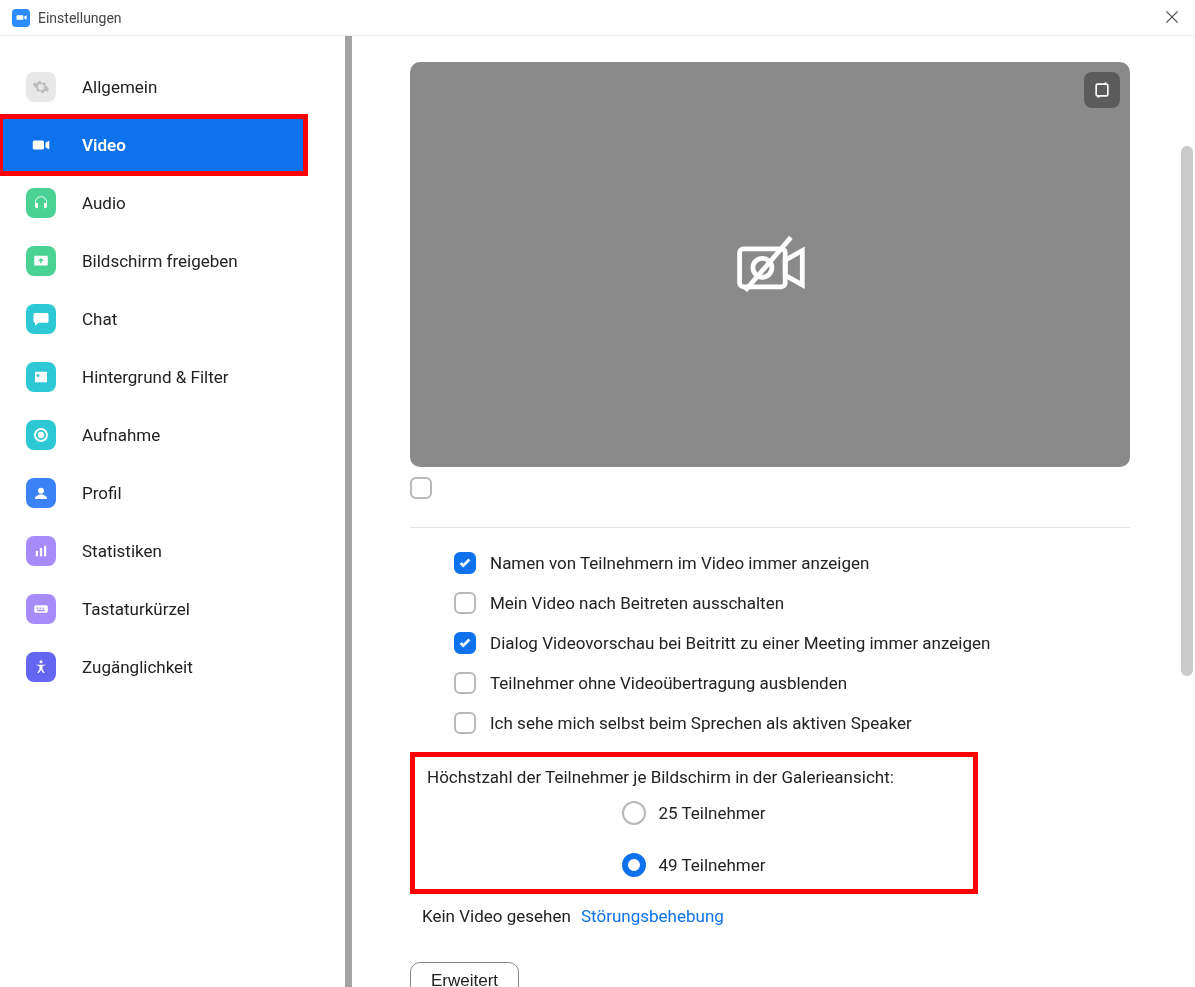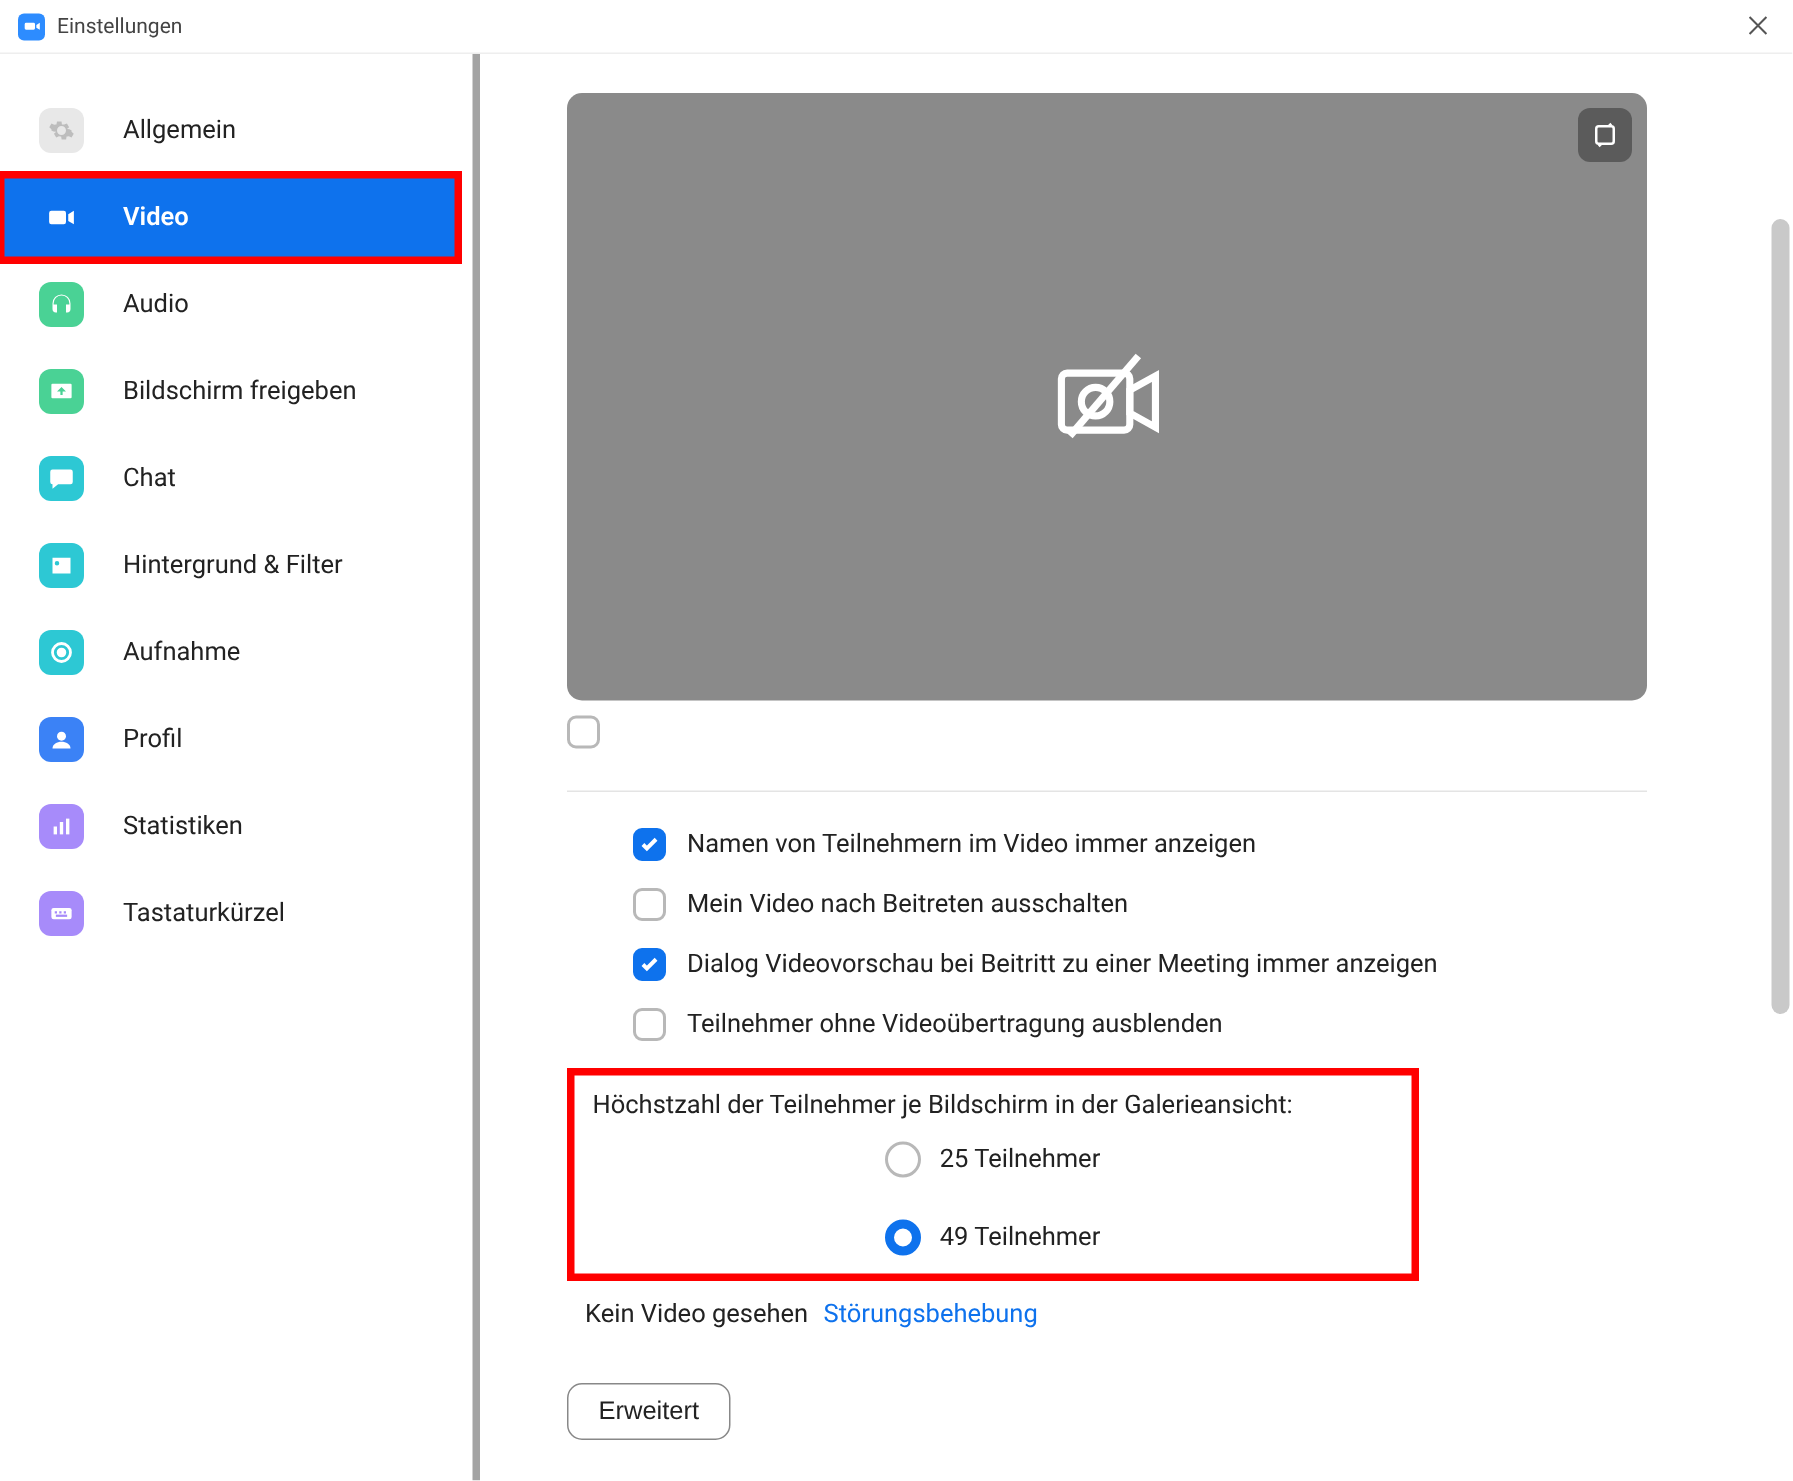--- a/index.html
+++ b/index.html
@@ -33,22 +33,22 @@
     width: 18px; height: 18px;
     display: flex; align-items: center; justify-content: center;
     cursor: pointer;
   }
   .titlebar .close svg { stroke: #555; stroke-width: 1.2; }
   .layout {
     display: flex;
     height: calc(987px - 36px);
   }
   .sidebar {
-    width: 320px;
-    border-right: 5px solid #a3a3a3;
+    width: 352px;
+    border-right: 7px solid #a3a3a3;
     padding-top: 22px;
   }
   .side-item {
     display: flex;
     align-items: center;
     height: 58px;
     padding-left: 26px;
     cursor: pointer;
     font-size: 17px;
     color: #222;
@@ -290,20 +290,29 @@
             <rect x="3" y="7" width="18" height="10" rx="2"></rect>
             <rect x="6" y="10" width="2" height="2" fill="#a78bfa"></rect>
             <rect x="10" y="10" width="2" height="2" fill="#a78bfa"></rect>
             <rect x="14" y="10" width="2" height="2" fill="#a78bfa"></rect>
             <rect x="7" y="13" width="10" height="2" fill="#a78bfa"></rect>
           </svg>
       </span>
       <span>Tastaturkürzel</span>
     </div>
 
+    <div class="side-item">
+      <span class="icon" style="background:#6366f1;">
+        <svg viewBox="0 0 24 24" fill="#fff">
+            <circle cx="12" cy="5" r="2"></circle>
+            <path d="M5 9h14l-5 2v4l3 5h-2l-3-4-3 4H7l3-5v-4z"></path>
+          </svg>
+      </span>
+      <span>Zugänglichkeit</span>
+    </div>
 
   </div>
 
   <div class="content">
 
     <div class="preview">
       <span class="no-camera">
         <svg viewBox="0 0 80 70">
           <rect x="8" y="20" width="48" height="40" rx="4" fill="none" stroke="#fff" stroke-width="5"></rect>
           <path d="M56 32 L74 22 L74 58 L56 48 Z" fill="none" stroke="#fff" stroke-width="5"></path>
@@ -341,20 +350,24 @@
       <span class="cb checked">
           <svg viewBox="0 0 16 16">
             <path d="M3 8l3 3 7-7"></path>
           </svg>
         </span>
       <span>Dialog Videovorschau bei Beitritt zu einer Meeting immer anzeigen</span>
     </div>
     <div class="check-row">
       <span class="cb"></span>
       <span>Teilnehmer ohne Videoübertragung ausblenden</span>
+    </div>
+    <div class="check-row">
+      <span class="cb"></span>
+      <span>Ich sehe mich selbst beim Sprechen als aktiven Speaker</span>
     </div>
 
     <div class="radio-section">
       <div class="radio-title">Höchstzahl der Teilnehmer je Bildschirm in der Galerieansicht:</div>
       <div class="radio-row">
         <div class="radio-opt">
           <span class="rb"></span>
           <span>25 Teilnehmer</span>
         </div>
         <div class="radio-opt">

